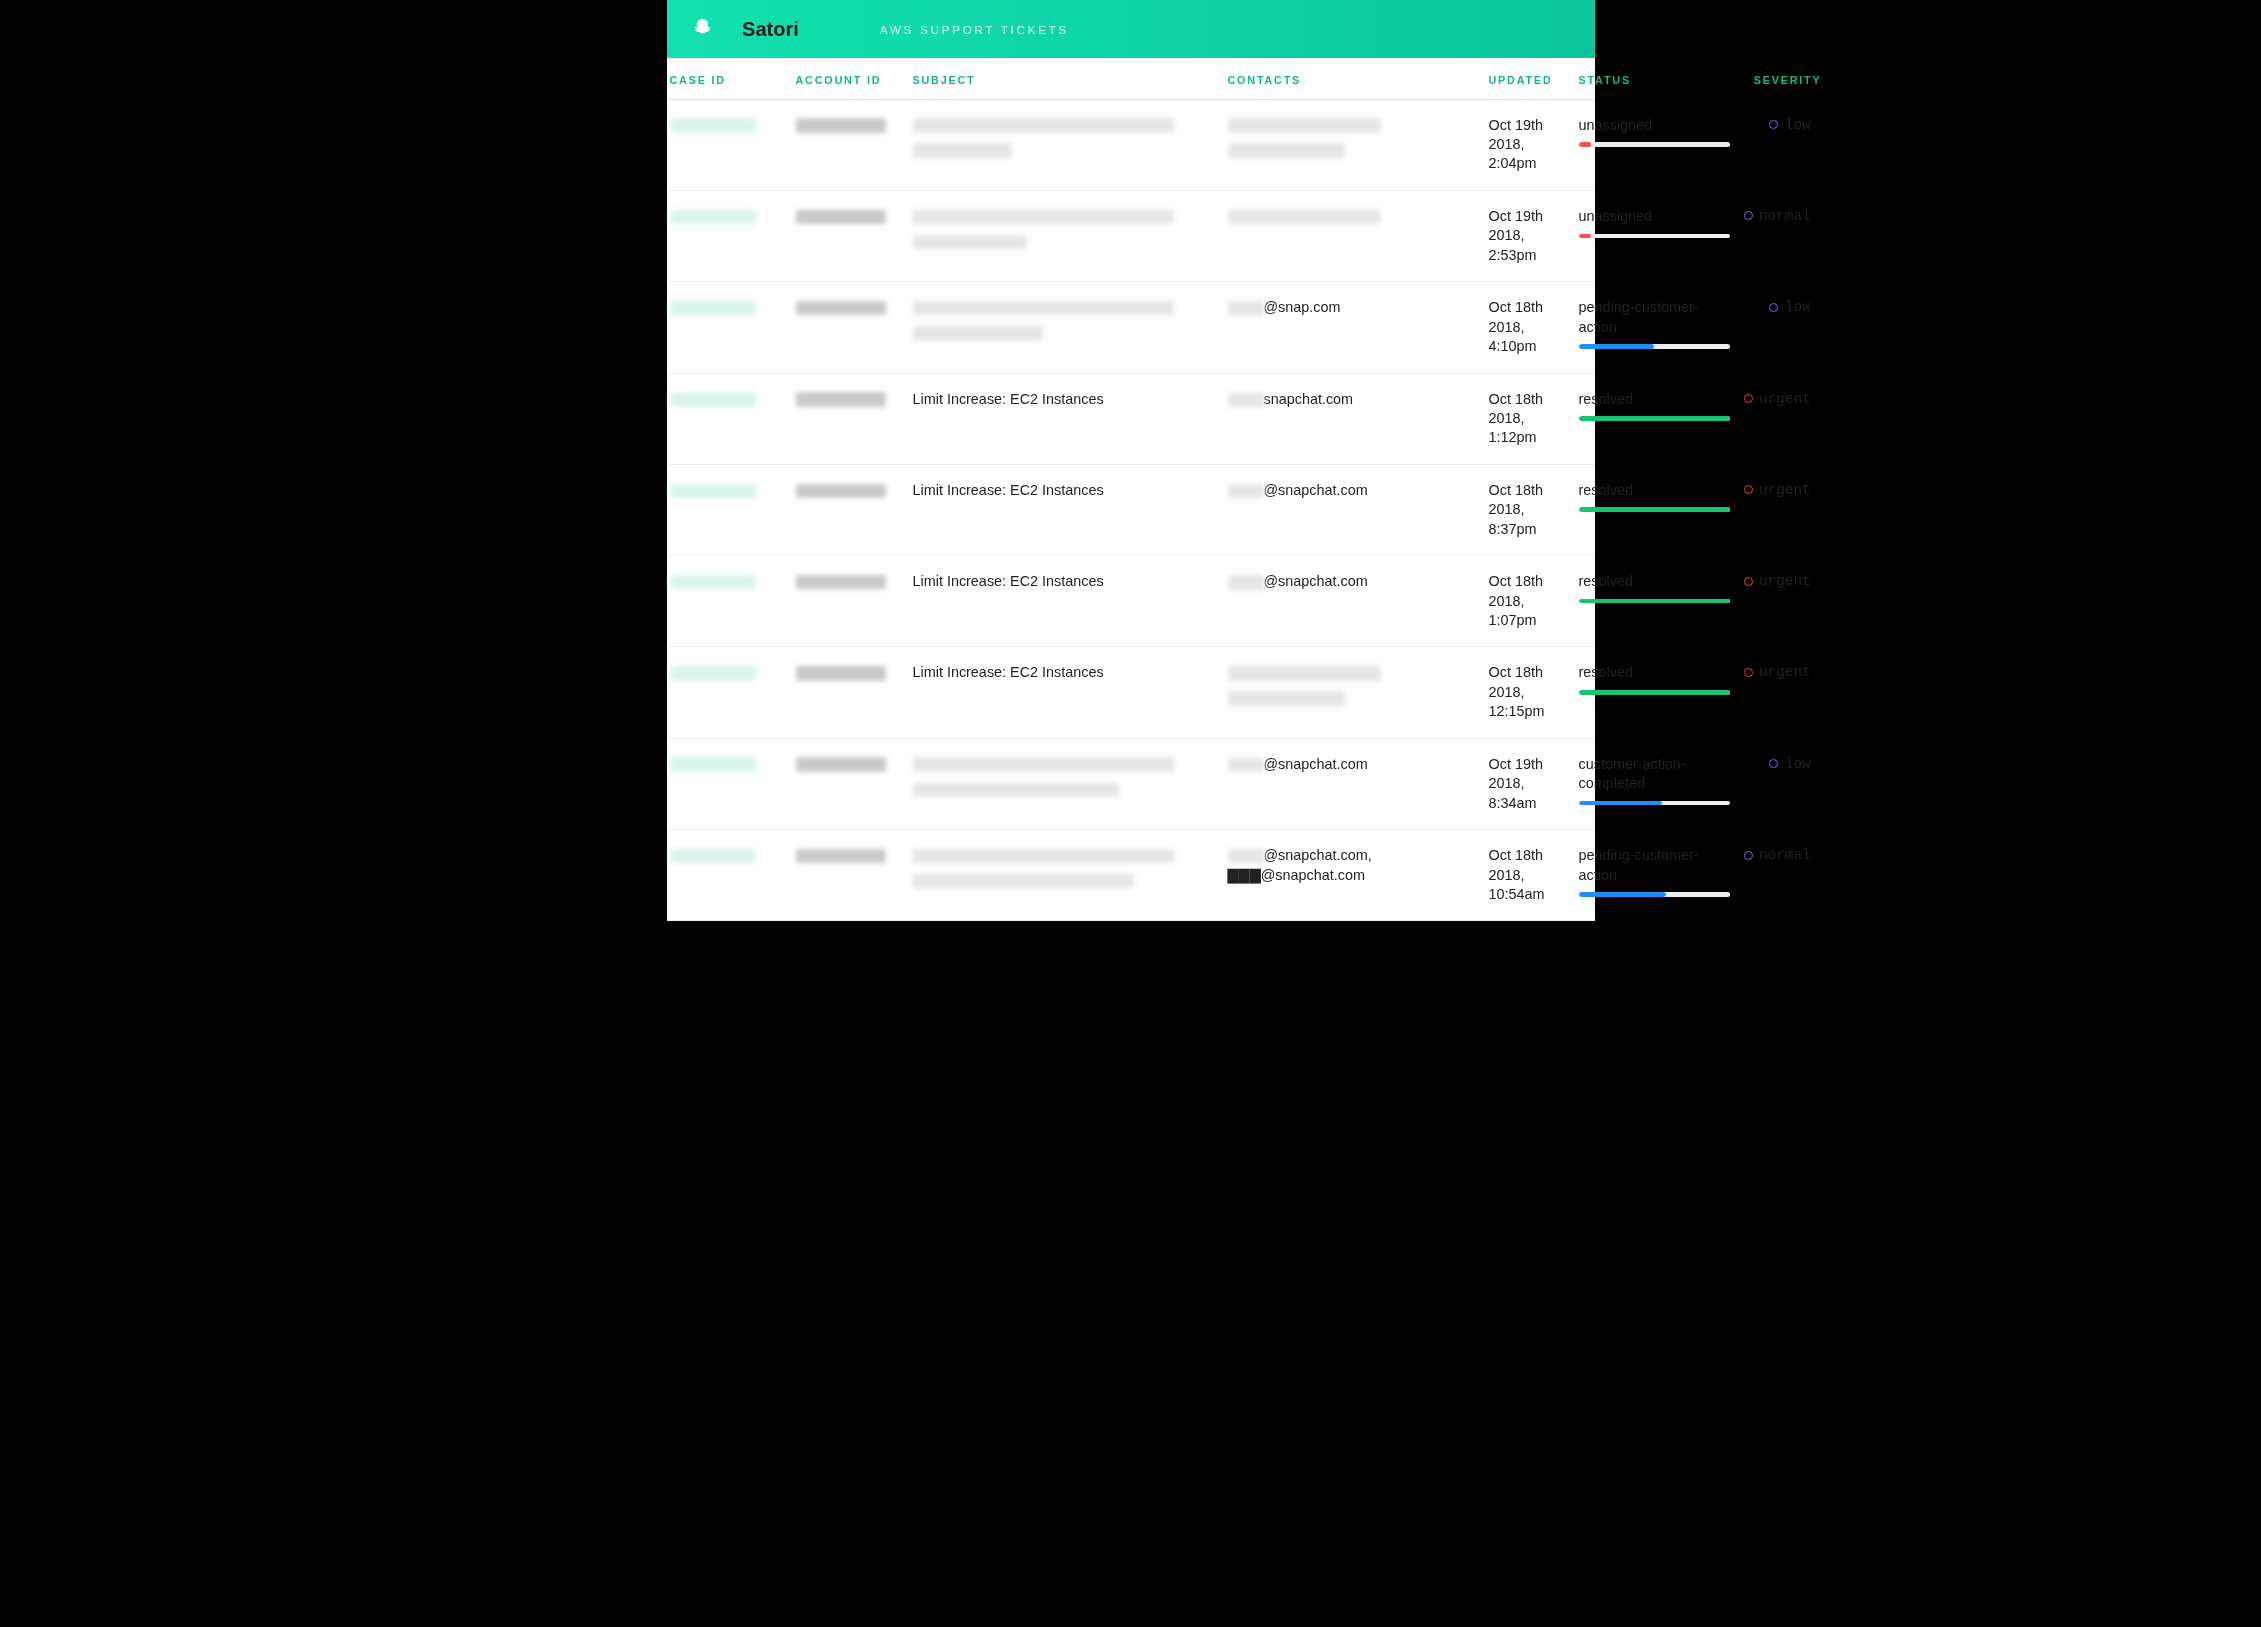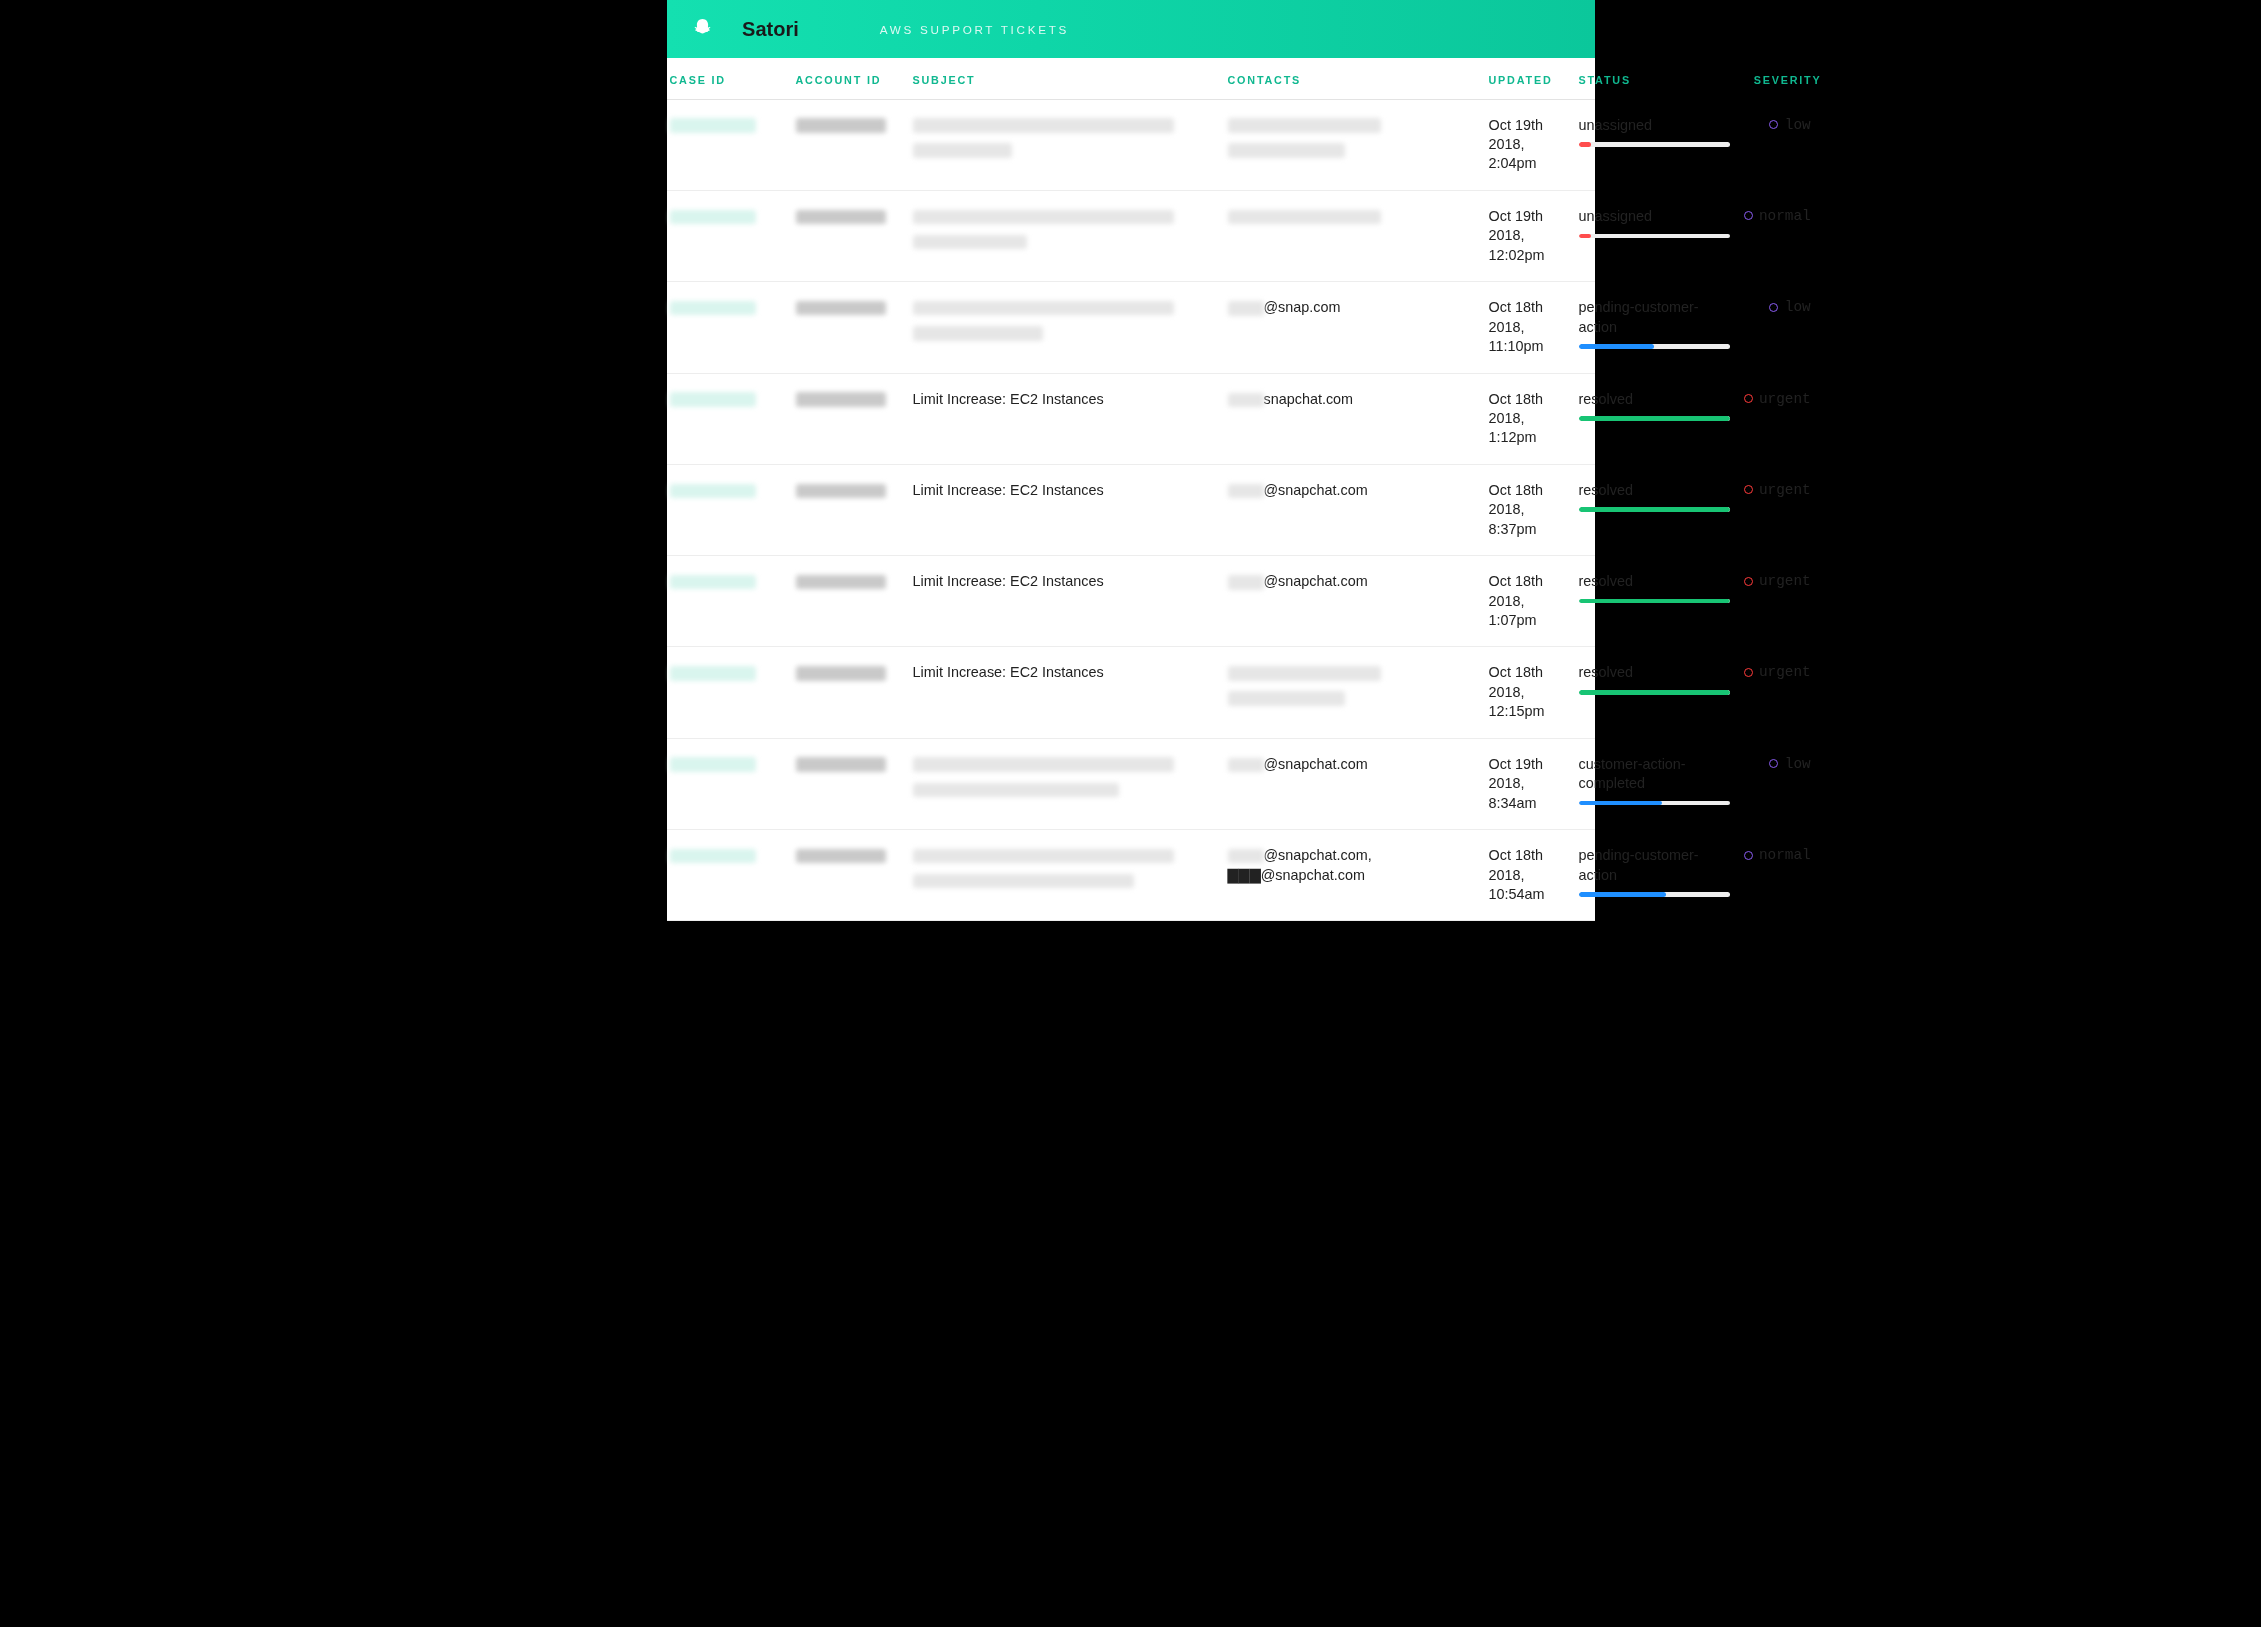--- a/index.html
+++ b/index.html
@@ -158,38 +158,38 @@
             <div class="cell severity-cell">
               <span class="sev-dot purple"></span>
               <span>low</span>
             </div>
           </div>
           <div class="row">
             <div class="cell case-id"><span class="blur" style="width: 86px;"></span></div>
             <div class="cell"><span class="blur" style="width: 90px; background: rgb(201, 201, 201);"></span></div>
             <div class="cell"><span class="blur" style="width: 261px;"></span><br><span class="blur" style="width: 114px;"></span></div>
             <div class="cell"><span class="blur" style="width: 153px;"></span></div>
-            <div class="cell">Oct 19th 2018, 12:02pm</div>
+            <div class="cell">Oct 19th 2018, 2:53pm</div>
             <div class="cell status-cell">
               <span>unassigned</span>
               <div class="progress">
                 <div class="progress-fill red" style="width: 8%;"></div>
               </div>
             </div>
             <div class="cell severity-cell">
               <span class="sev-dot purple"></span>
               <span>normal</span>
             </div>
           </div>
           <div class="row">
             <div class="cell case-id"><span class="blur" style="width: 86px;"></span></div>
             <div class="cell"><span class="blur" style="width: 90px; background: rgb(201, 201, 201);"></span></div>
             <div class="cell"><span class="blur" style="width: 261px;"></span><br><span class="blur" style="width: 130px;"></span></div>
             <div class="cell"><span class="blur" style="width: 36px; vertical-align: middle;"></span><span>@snap.com</span></div>
-            <div class="cell">Oct 18th 2018, 11:10pm</div>
+            <div class="cell">Oct 18th 2018, 4:10pm</div>
             <div class="cell status-cell">
               <span>pending-customer-action</span>
               <div class="progress">
                 <div class="progress-fill blue" style="width: 50%;"></div>
               </div>
             </div>
             <div class="cell severity-cell">
               <span class="sev-dot purple"></span>
               <span>low</span>
             </div>

